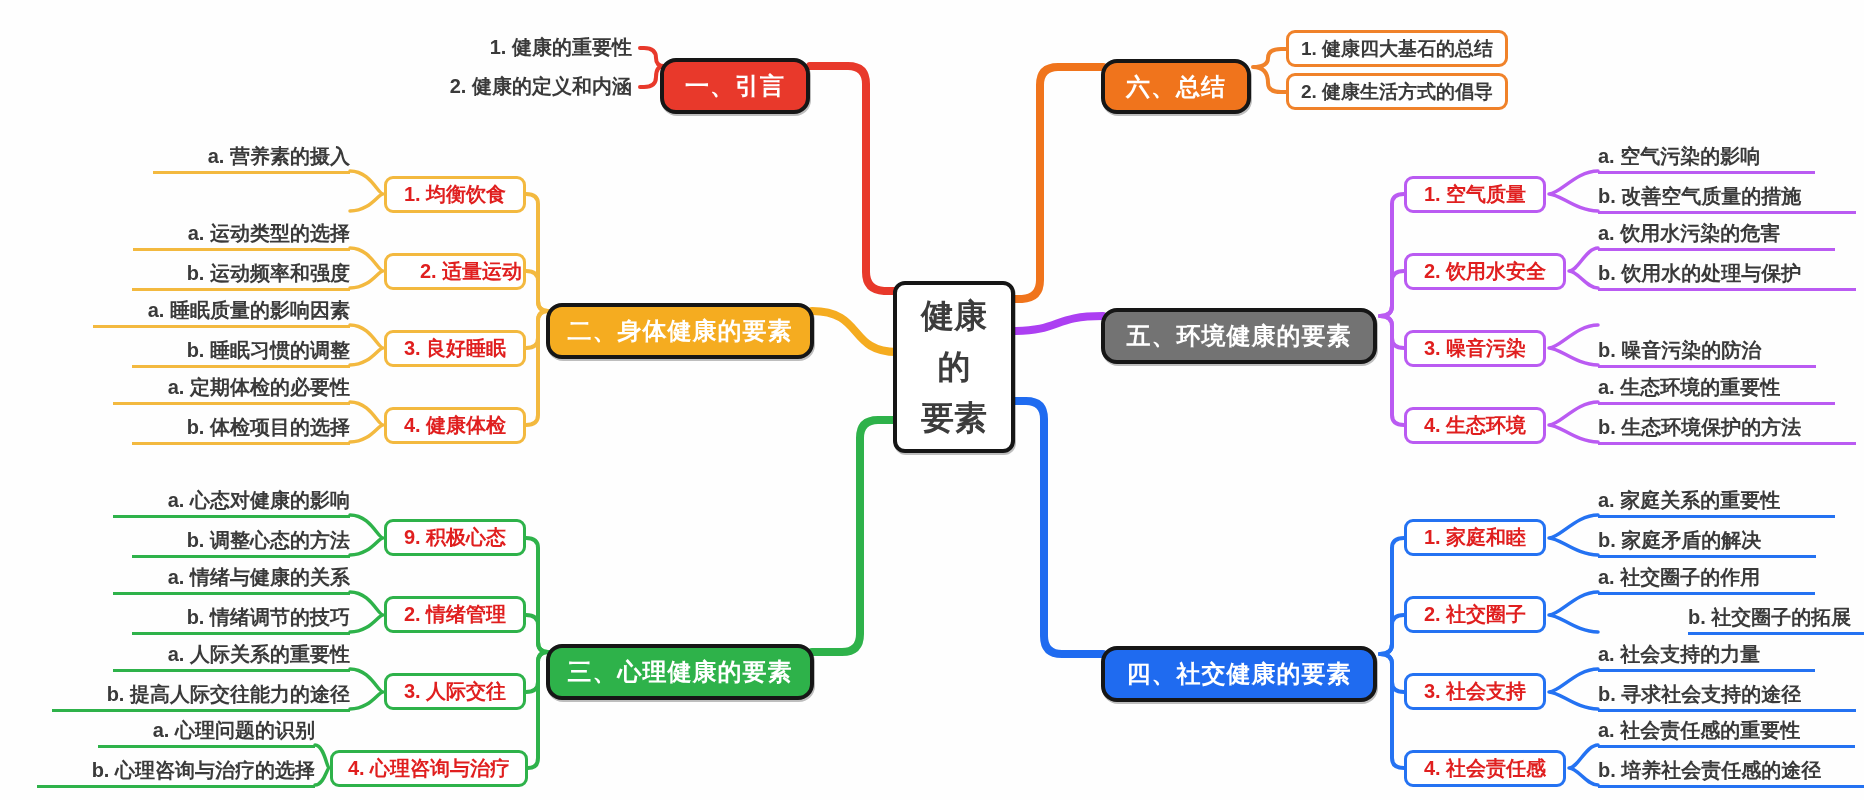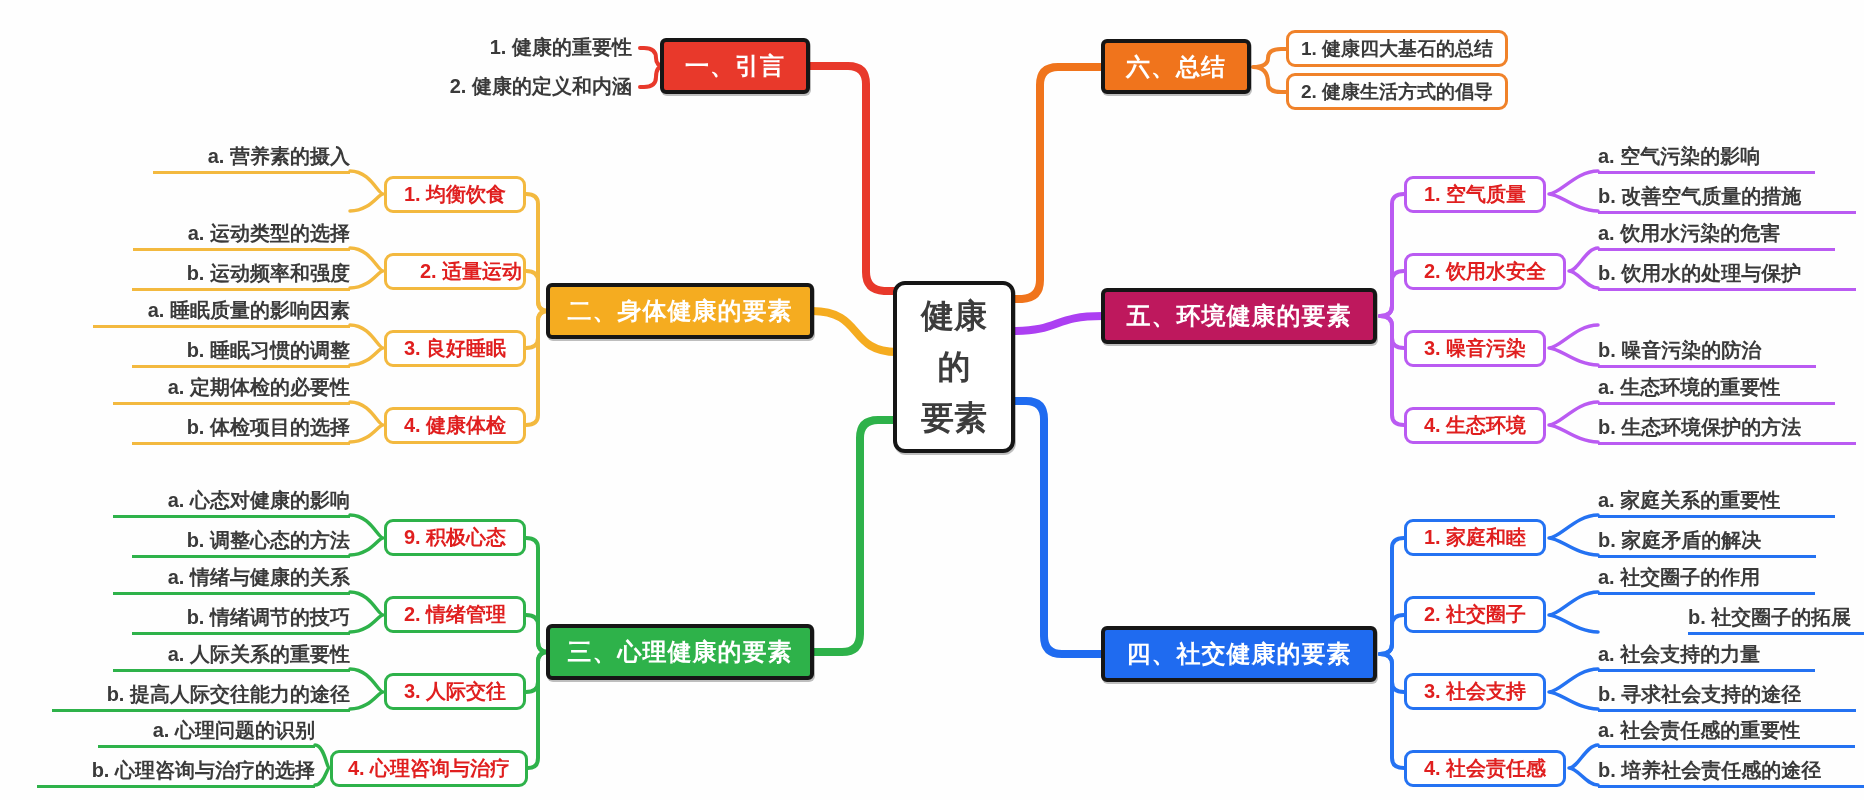--- a/index.html
+++ b/index.html
@@ -13,27 +13,27 @@
   
   .center-box{
     left:893px;top:281px;width:122px;height:172px;background:#ffffff;
     border:4px solid #161616;border-radius:12px;display:flex;flex-direction:column;
     align-items:center;justify-content:center;gap:6px;font-size:33px;color:#3c3c3c;
     box-shadow:1px 2px 0 rgba(0,0,0,.25);
   }
 
   
   .mainbox{
-    border:4px solid #161616;border-radius:6px;color:#ffffff;font-size:24px;
+    border:4px solid #161616;border-radius:16px;color:#ffffff;font-size:24px;
     display:flex;align-items:center;justify-content:center;letter-spacing:1px;
-    box-shadow:1px 2px 0 rgba(0,0,0,.25);white-space:nowrap;
+    box-shadow:1px 2px 0 rgba(0,0,0,.25);white-space:nowrap;margin-top:20px;
   }
   .bg-red{background:#e8392b;}  .bg-yellow{background:#f5ac20;}
   .bg-green{background:#2eb24a;}.bg-blue{background:#1f6bf0;}
-  .bg-purple{background:#be185d;}.bg-orange{background:#f0741c;}
+  .bg-purple{background:#737373;}.bg-orange{background:#f0741c;}
 
   
   .subnode{
     background:#ffffff;border:3.5px solid;border-radius:9px;color:#e01f1f;
     font-size:20px;display:flex;align-items:center;justify-content:center;white-space:nowrap;
   }
   .bd-yellow{border-color:#f3b93f;} .bd-green{border-color:#2eb24a;}
   .bd-blue{border-color:#2472f2;}   .bd-purple{border-color:#ba5bf2;}
 
   

